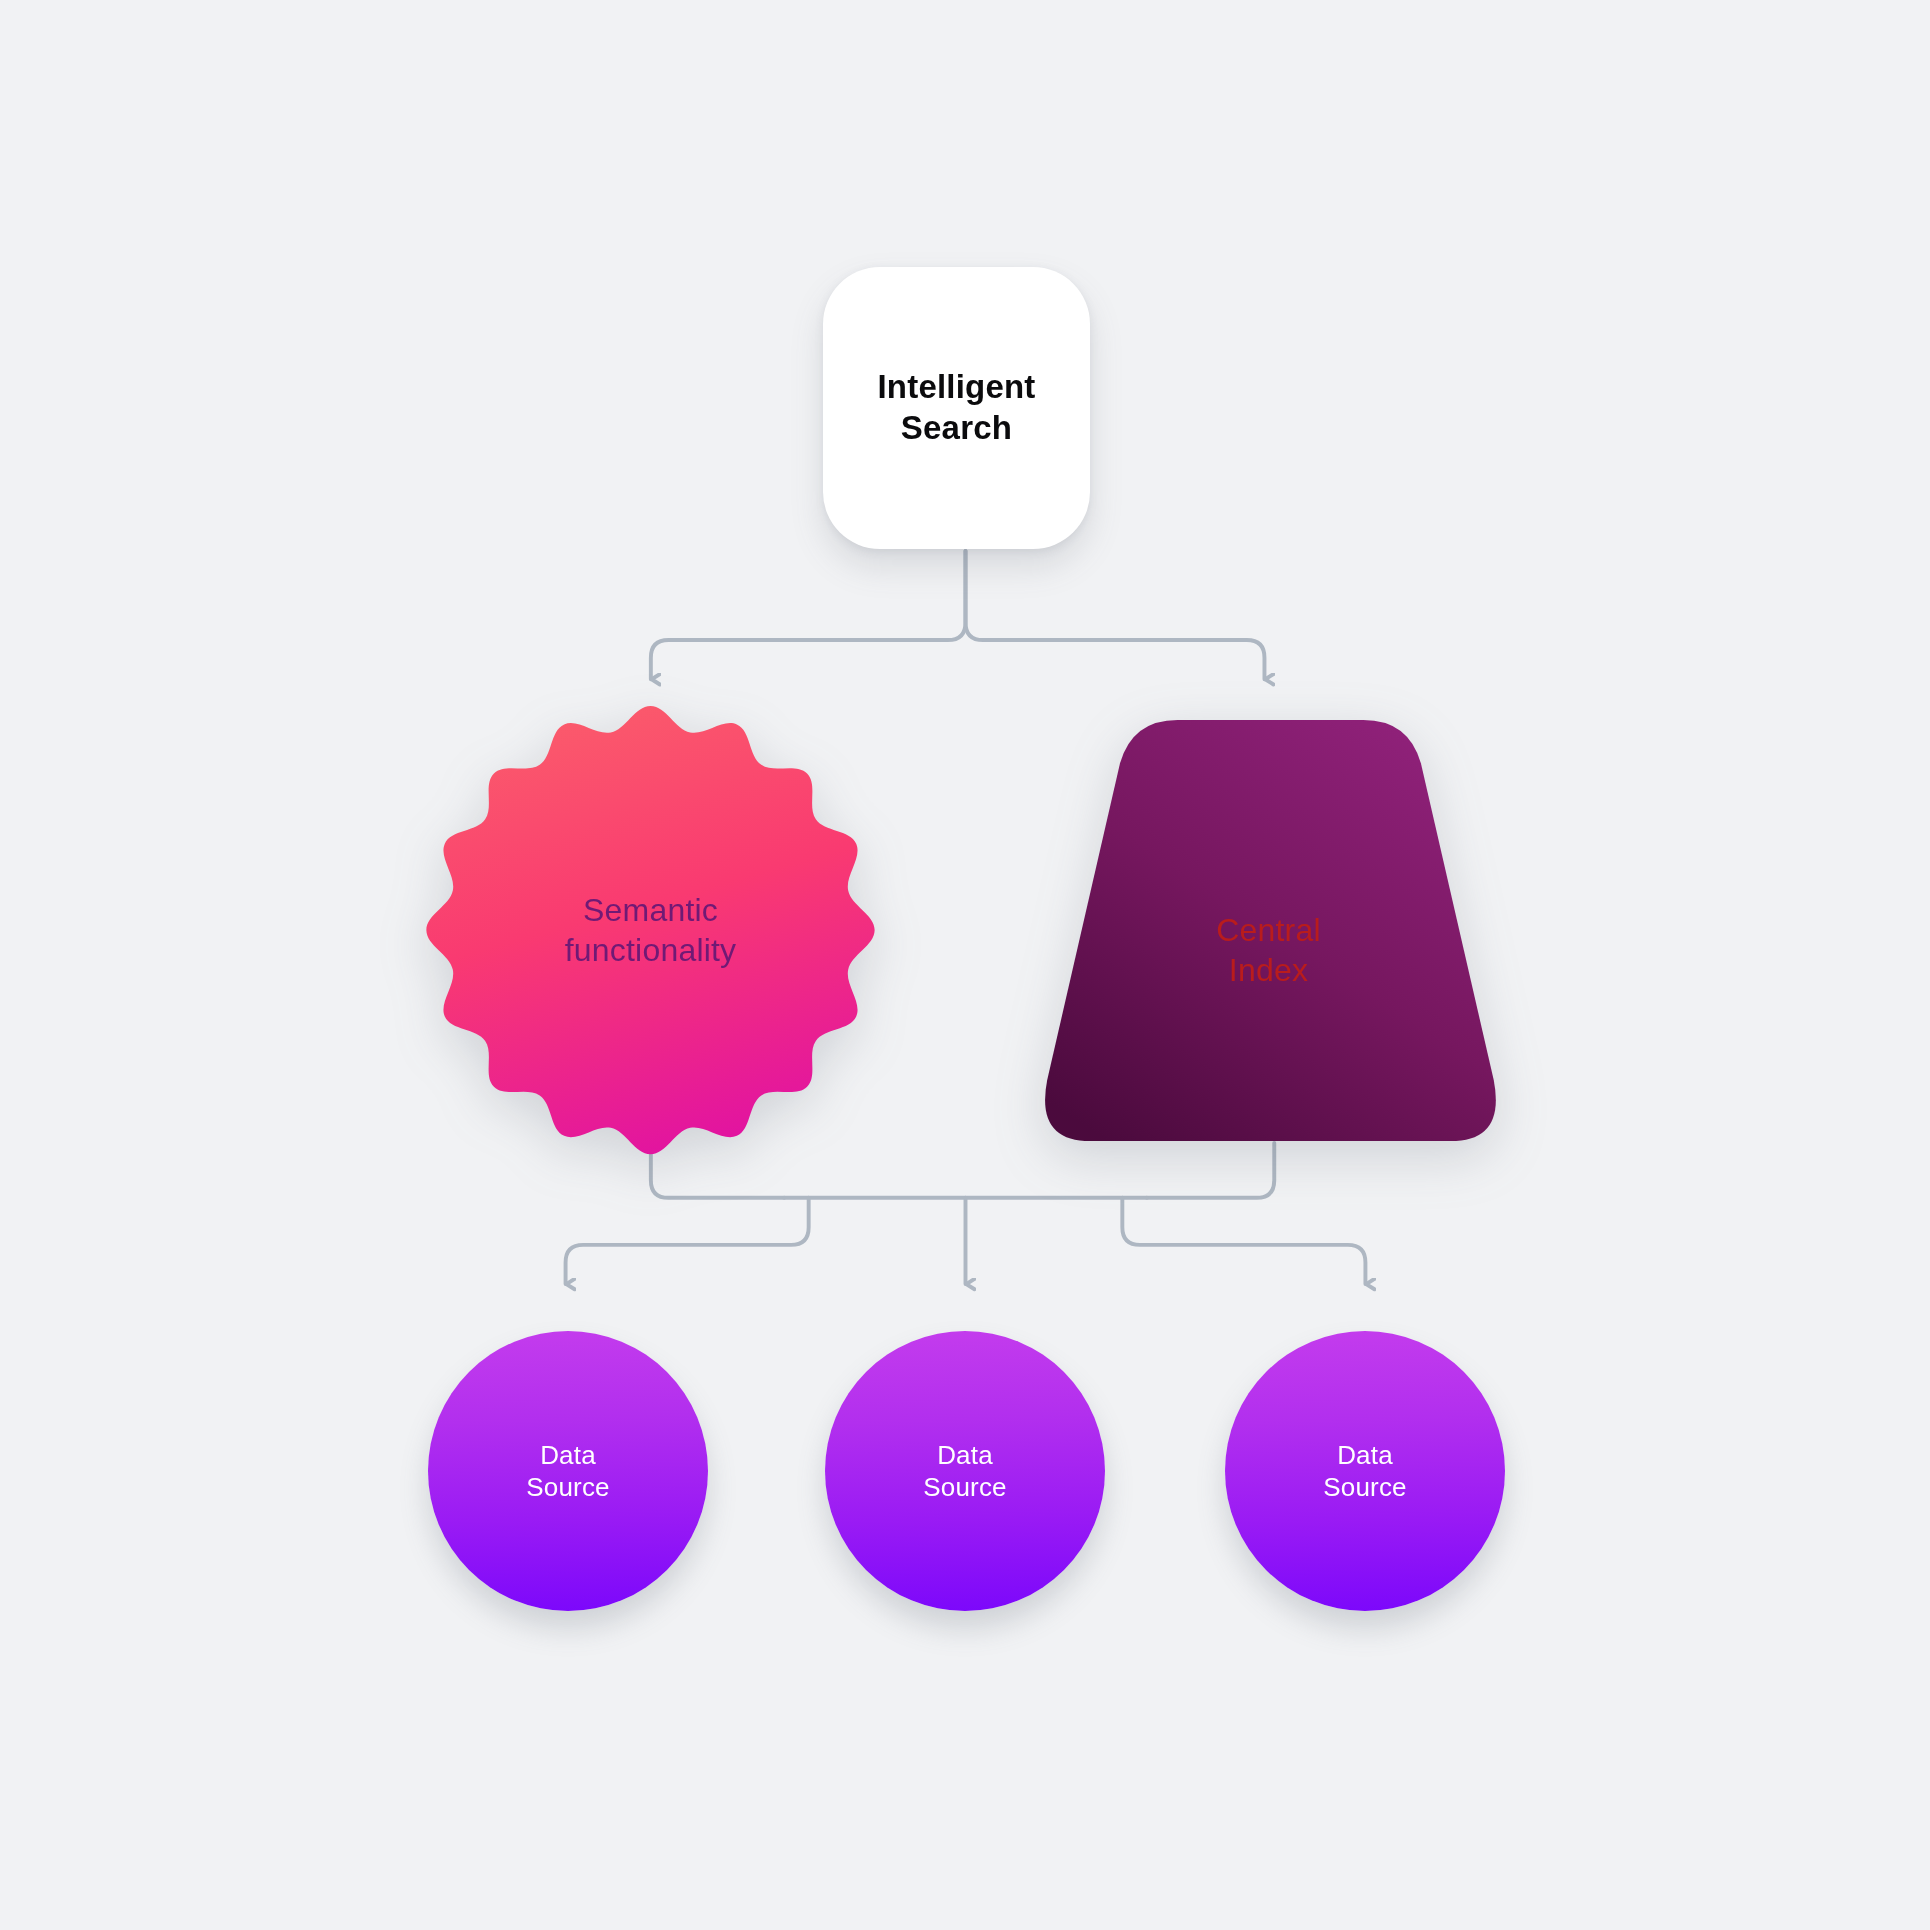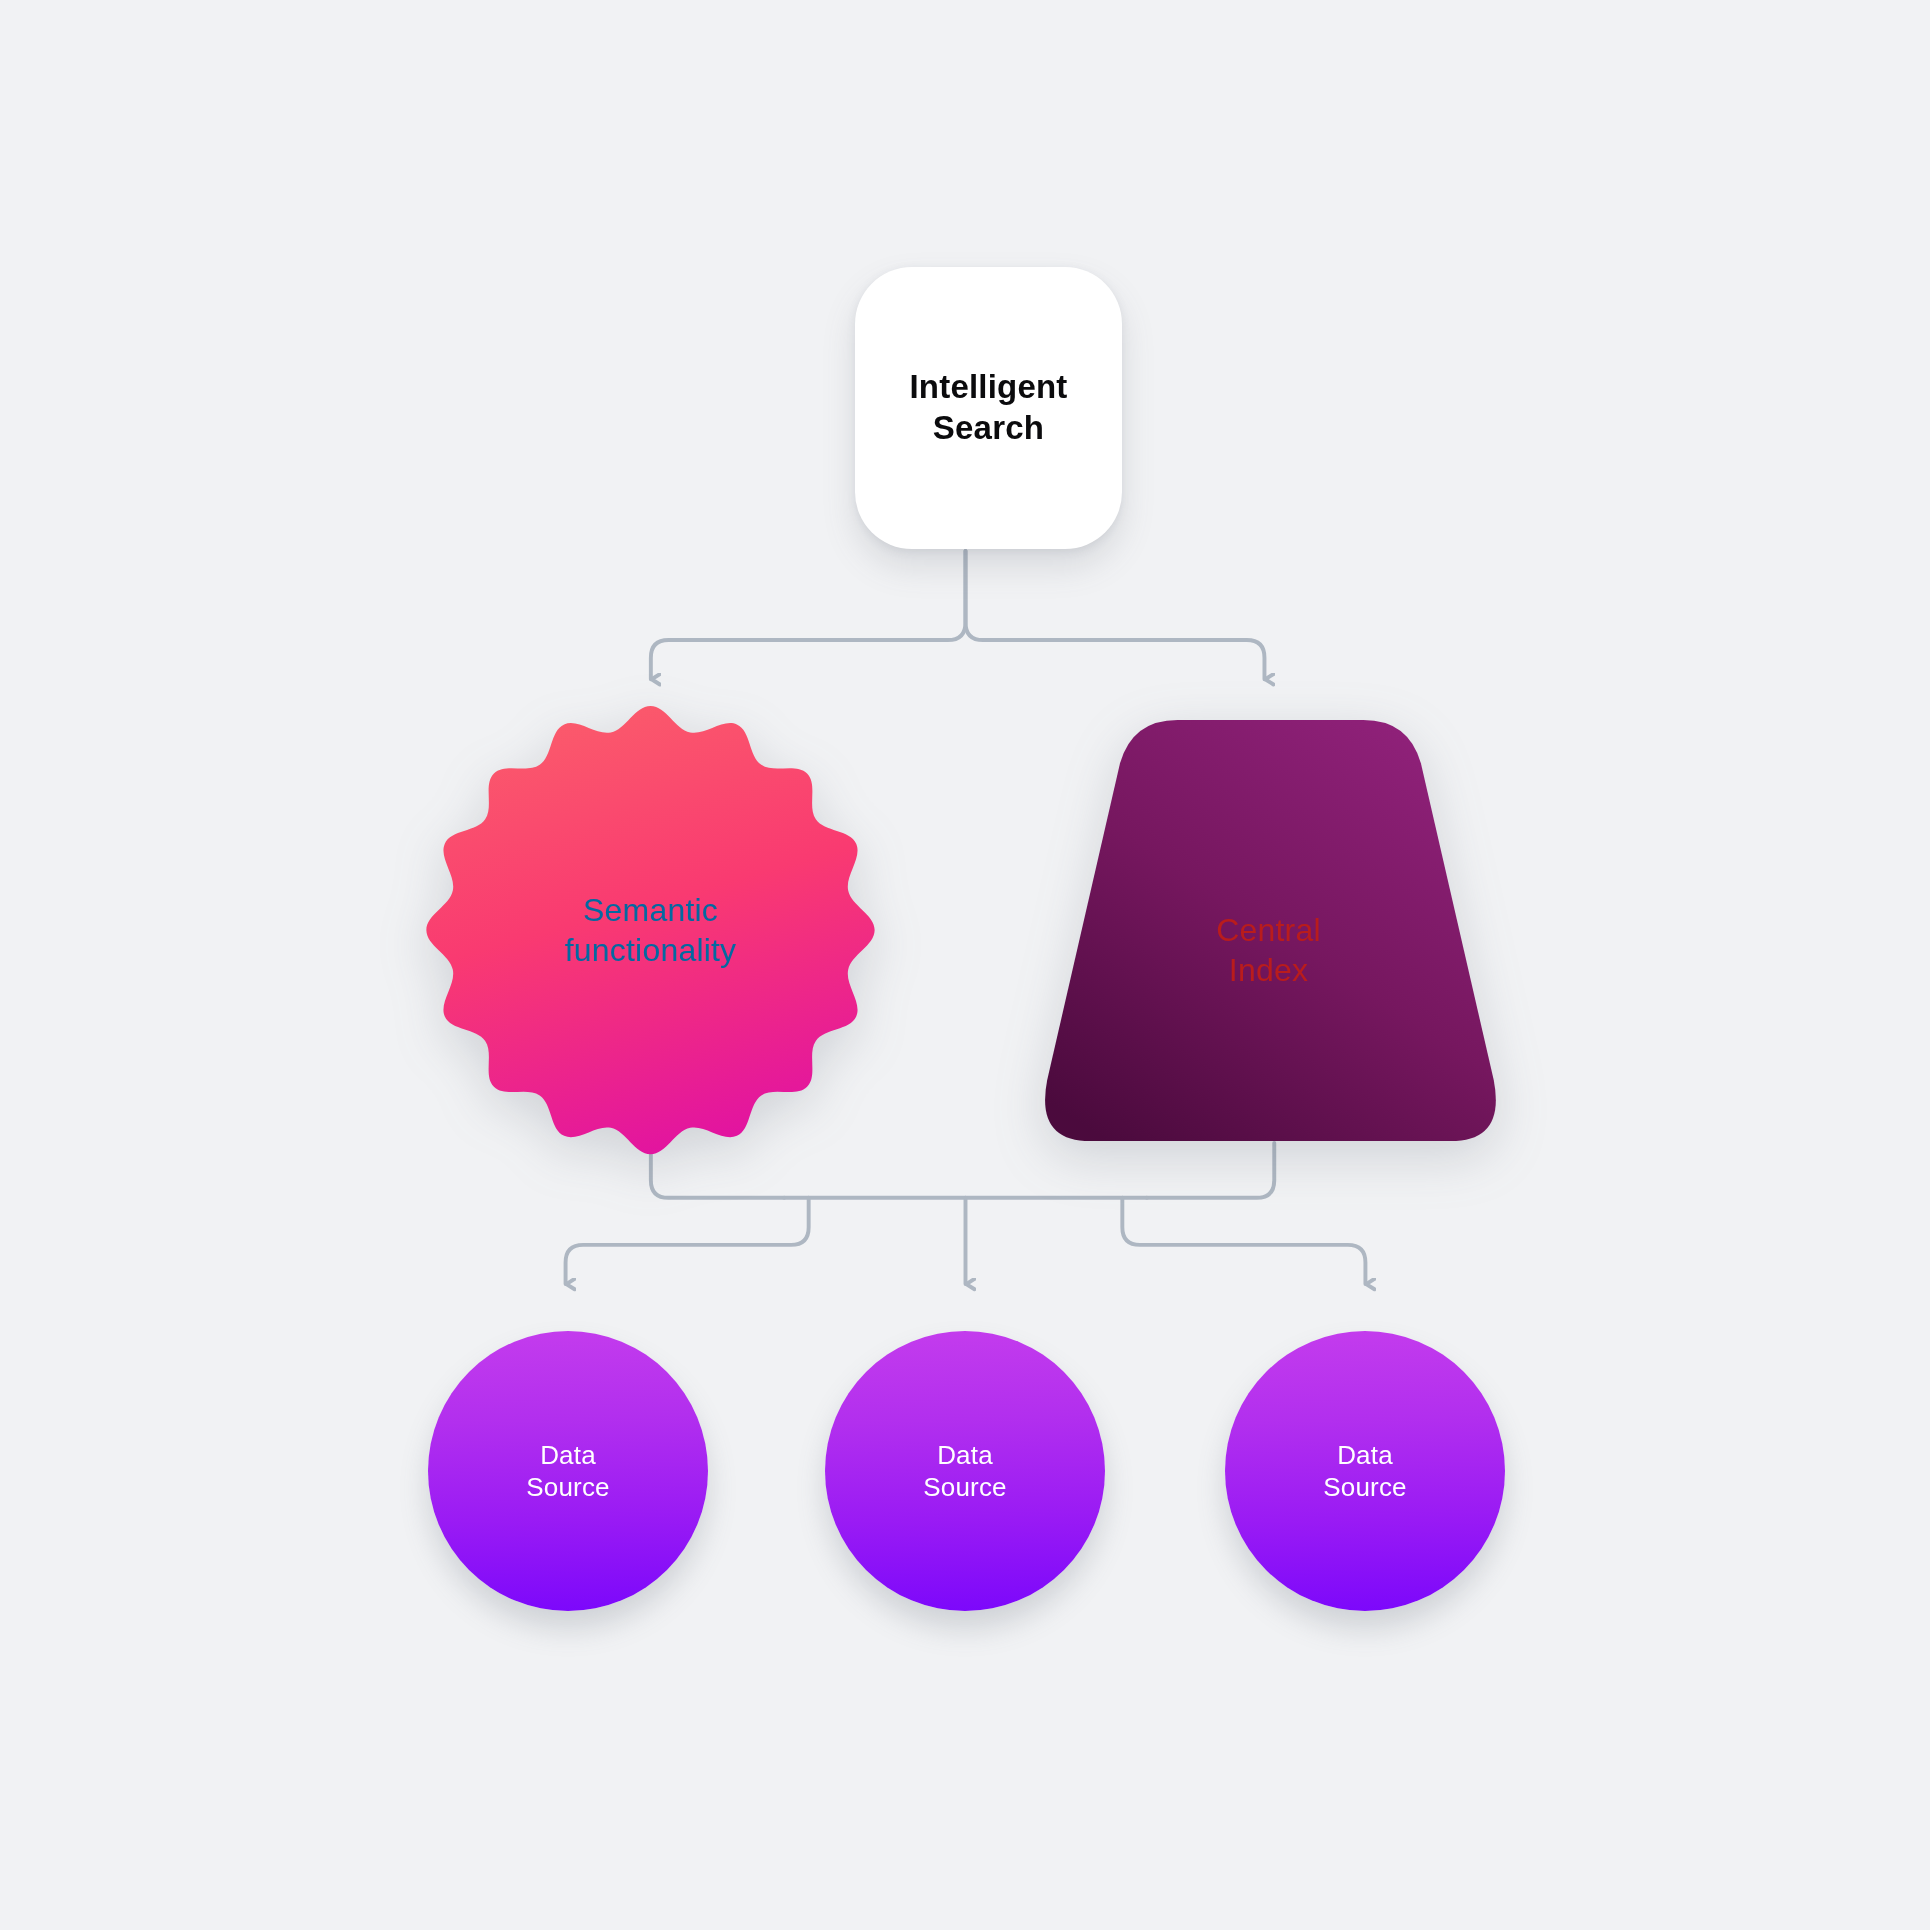--- a/index.html
+++ b/index.html
@@ -44,21 +44,20 @@
   
   #node-root {
     left: 823px;
     top: 267px;
     width: 267px;
     height: 282px;
     background: #ffffff;
     border-radius: 57px;
     box-shadow: 0 17.6px 33px rgba(92, 100, 115, 0.17),
                 0 2.9px 8.8px rgba(92, 100, 115, 0.10);
-    margin-left: 32px;
   }
   #node-root .label {
     color: #0b0b0d;
     font-size: 33px;
     font-weight: 700;
   }
 
   
   #node-semantic {
     left: 424px;
@@ -67,21 +66,21 @@
     height: 453px;
     filter: drop-shadow(0 15.7px 25.5px rgba(92, 100, 115, 0.22));
   }
   #node-semantic .burst-svg {
     position: absolute;
     left: 0; top: 0;
     width: 100%; height: 100%;
     z-index: 1;
   }
   #node-semantic .label {
-    color: #0369a1;
+    color: #701a75;
     font-size: 32px;
     font-weight: 500;
   }
 
   
   #node-central {
     left: 1034px;
     top: 716px;
     width: 469px;
     height: 429px;

